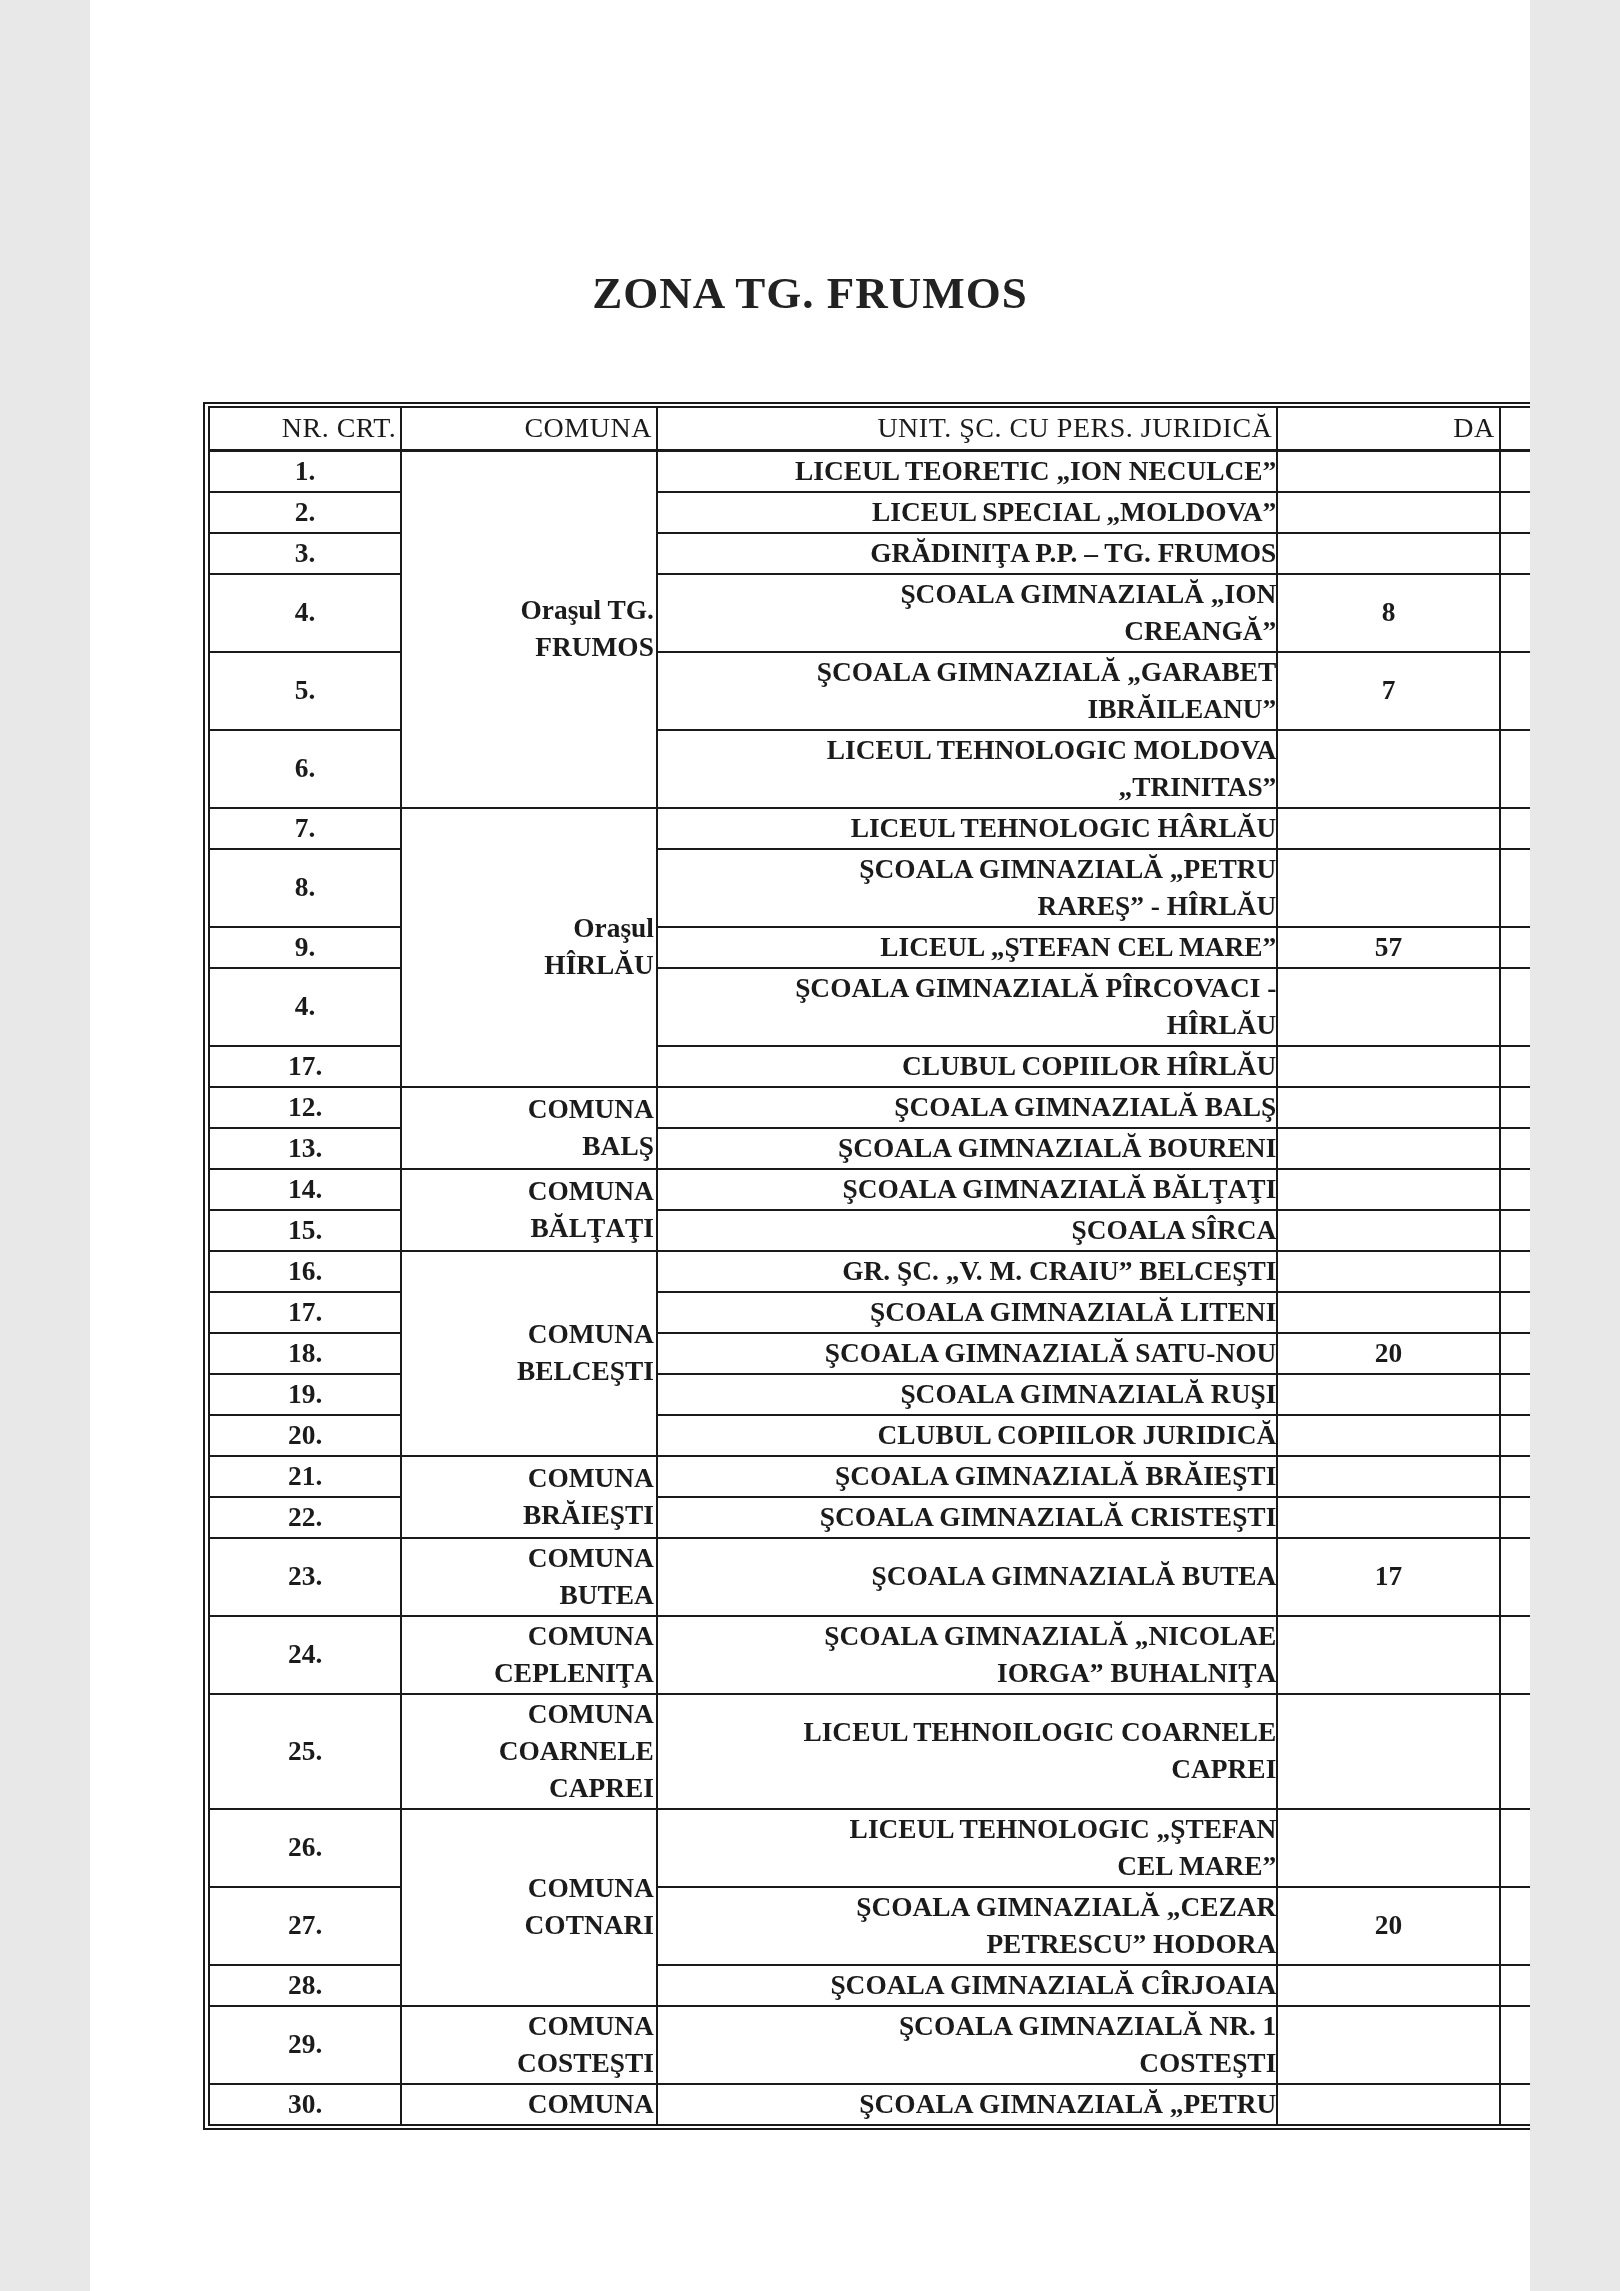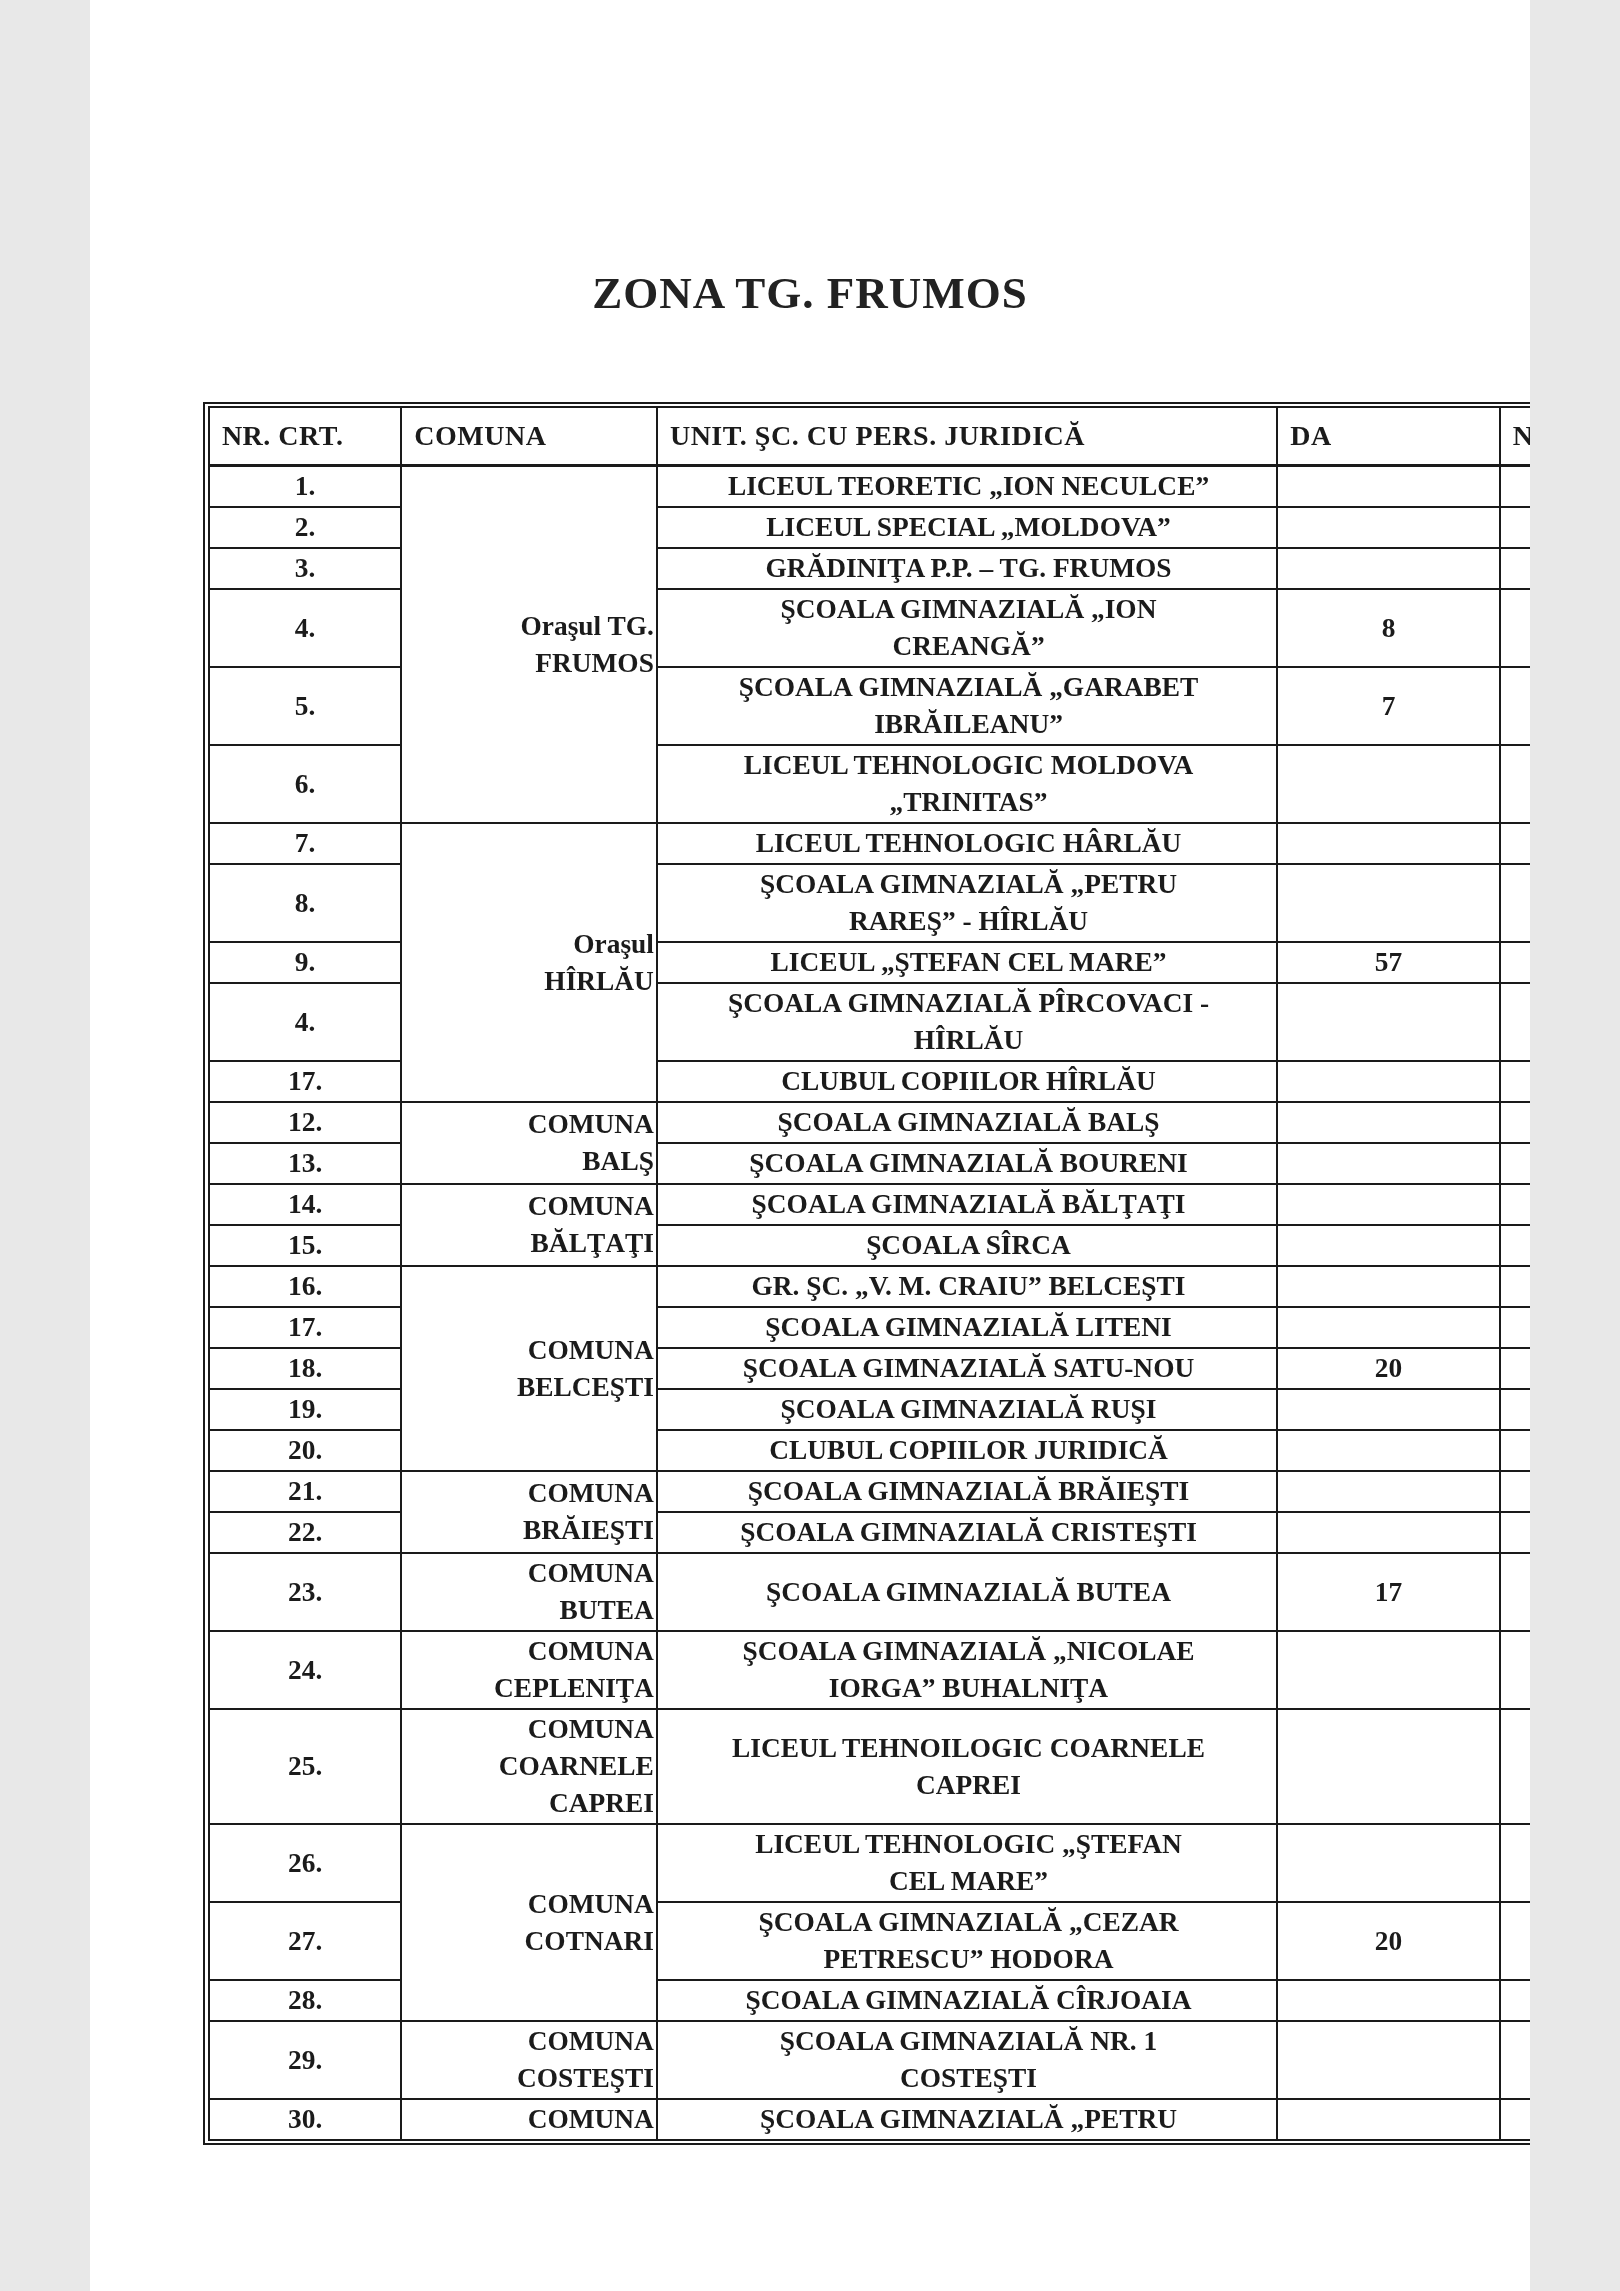--- a/index.html
+++ b/index.html
@@ -49,39 +49,39 @@
   col.col-comuna { width: 255px; }
   col.col-unit   { width: 619px; }
   col.col-da     { width: 222px; }
   col.col-nu     { width: 117px; }
 
   .doc-table th {
     border: 2px solid #1a1a1a;
     border-bottom: 3.9px solid #1a1a1a;
     height: 43px;
     font-size: 28px;
-    font-weight: 700;
-    text-align: left;
+    font-weight: 400;
+    text-align: right;
     vertical-align: middle;
-    padding: 12px;
+    padding: 4px;
     letter-spacing: 0.5px;
   }
   .doc-table td {
     border: 2px solid #1a1a1a;
     font-size: 27.4px;
     font-weight: 700;
     line-height: 37px;
     padding: 1px 2px;
     vertical-align: middle;
     white-space: pre-line;
     color: #1b1b1b;
   }
   .doc-table td.nr     { text-align: center; }
   .doc-table td.comuna { text-align: right; }
-  .doc-table td.unit   { text-align: center; padding-left: 9.8px; padding-right: 7px; }
+  .doc-table td.unit   { text-align: right; padding-left: 9.8px; padding-right: 0; }
   .doc-table td.da     { text-align: center; }
   .doc-table td.nu     { text-align: center; }
   .doc-table td.nu-top { vertical-align: top; }
   .doc-table tr.group-start td { border-top: 2.9px solid #151515; }
 </style>
 </head>
 <body>
 
 <div class="sheet">
 

